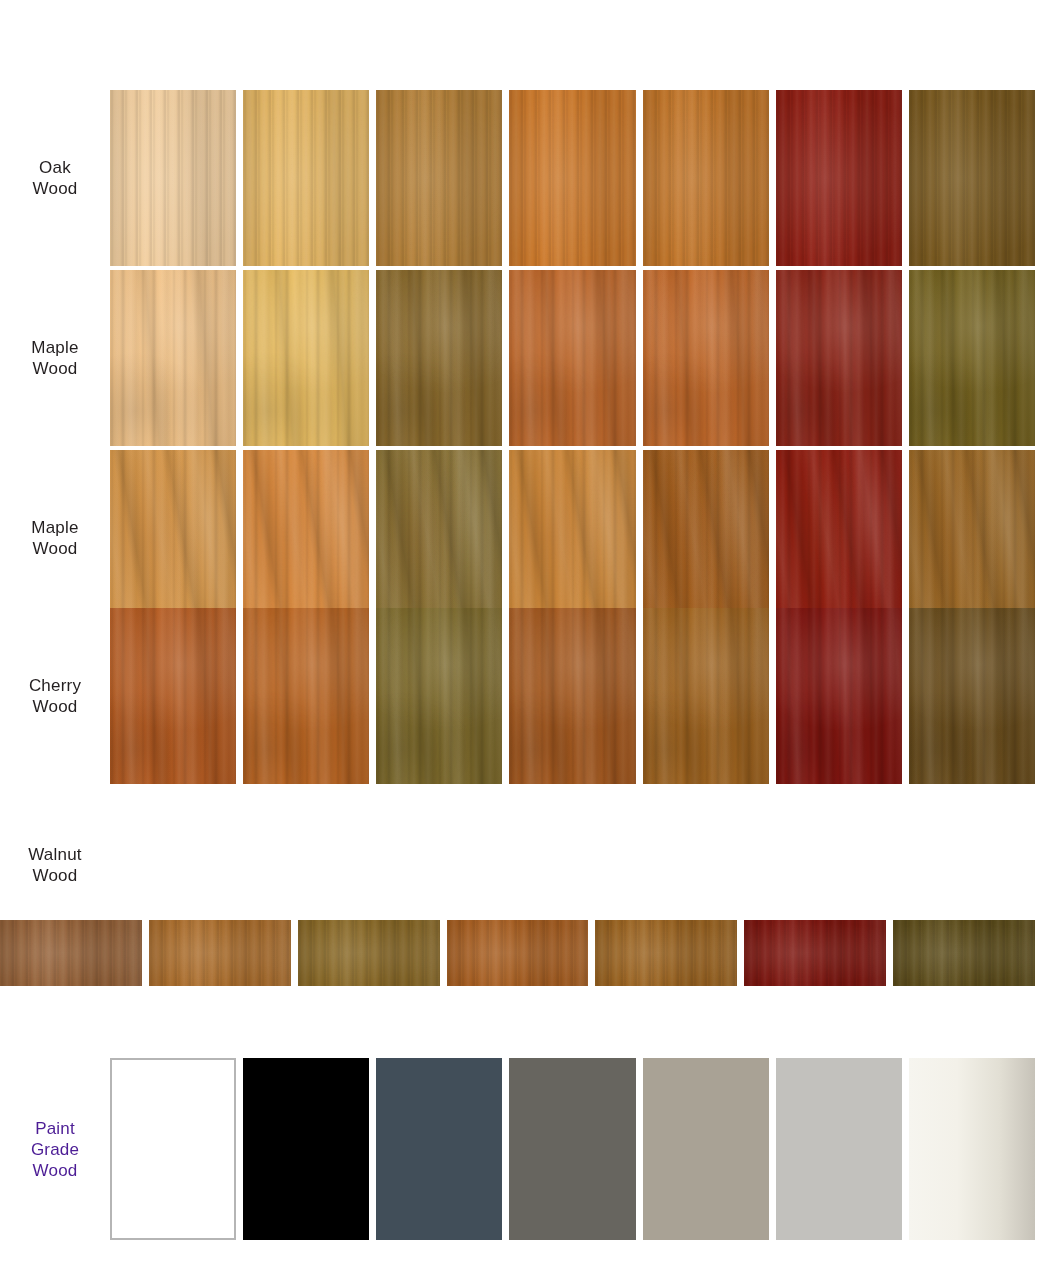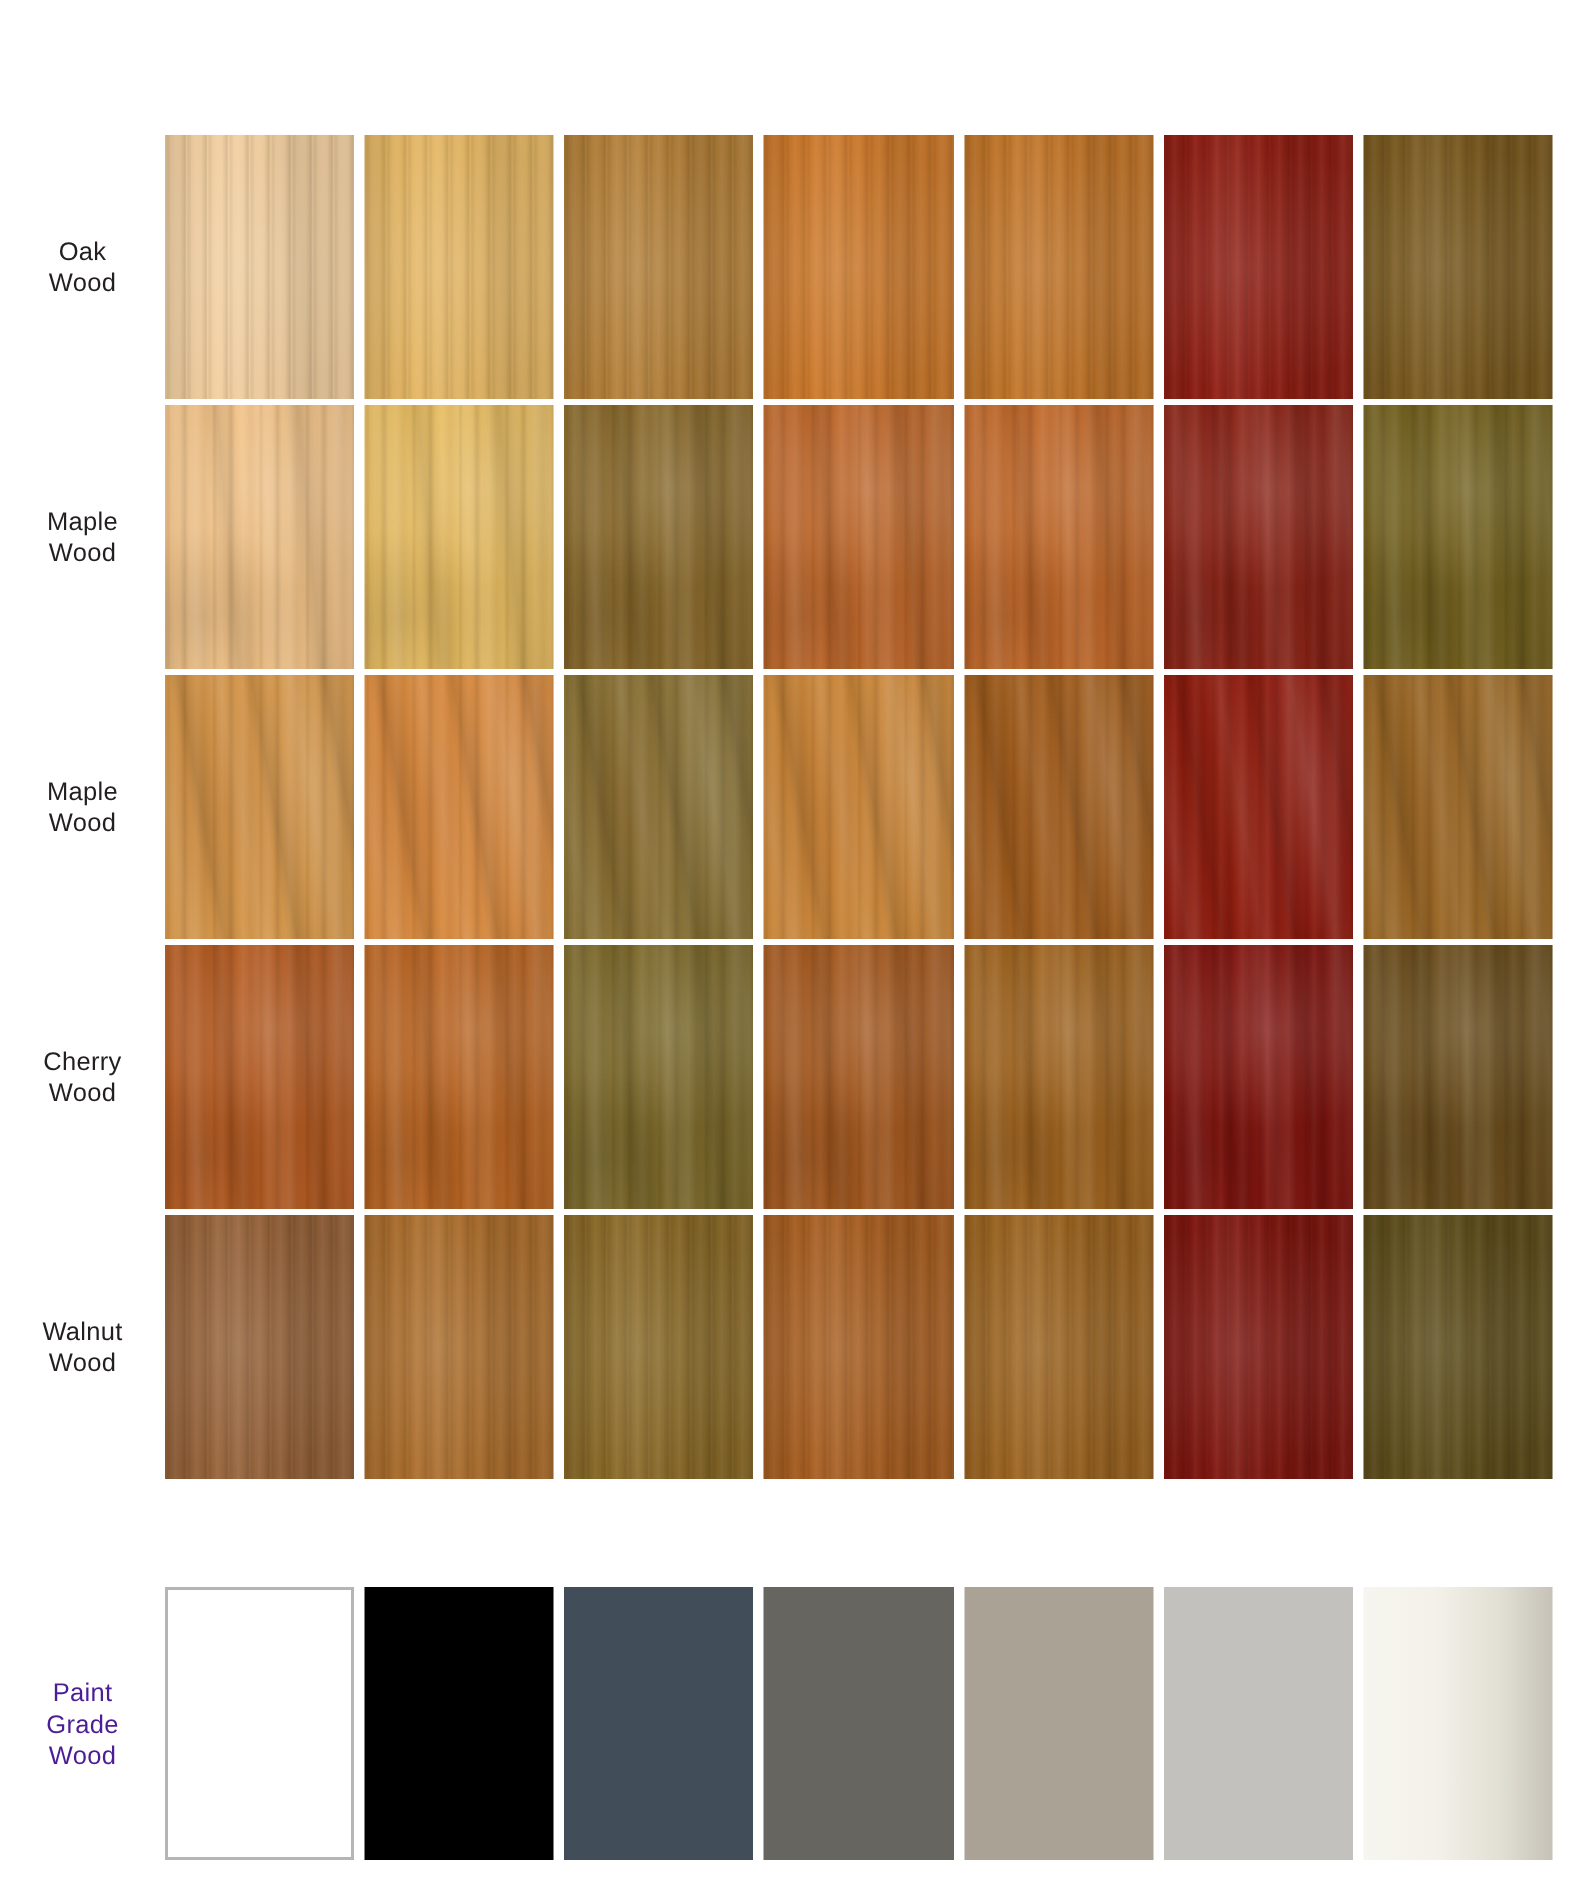--- a/index.html
+++ b/index.html
@@ -151,34 +151,34 @@
       <div class="swatches">
         <div class="sw wood grain-cathedral" title="maple2-light-honey" style="background: rgb(217, 154, 76);"></div>
         <div class="sw wood grain-cathedral" title="maple2-apricot" style="background: rgb(221, 142, 66);"></div>
         <div class="sw wood grain-cathedral" title="maple2-olive" style="background: rgb(138, 115, 54);"></div>
         <div class="sw wood grain-cathedral" title="maple2-caramel" style="background: rgb(207, 138, 59);"></div>
         <div class="sw wood grain-cathedral" title="maple2-chestnut" style="background: rgb(164, 96, 31);"></div>
         <div class="sw wood grain-cathedral" title="maple2-deep-red" style="background: rgb(145, 28, 16);"></div>
         <div class="sw wood grain-cathedral" title="maple2-bronze" style="background: rgb(156, 106, 39);"></div>
       </div>
     </div>
-    <div class="row" style="top: 630px; height: 176px;">
+    <div class="row" style="top: 608px; height: 176px;">
       <div class="row-label" style="color: rgb(35, 31, 32);">Cherry
 Wood</div>
       <div class="swatches">
         <div class="sw wood grain-figured" title="cherry-natural" style="background: rgb(182, 92, 34);"></div>
         <div class="sw wood grain-figured" title="cherry-warm-spice" style="background: rgb(187, 102, 35);"></div>
         <div class="sw wood grain-figured" title="cherry-olive-stain" style="background: rgb(125, 106, 43);"></div>
         <div class="sw wood grain-figured" title="cherry-rust" style="background: rgb(166, 90, 32);"></div>
         <div class="sw wood grain-figured" title="cherry-amber" style="background: rgb(160, 100, 31);"></div>
         <div class="sw wood grain-figured" title="cherry-bordeaux" style="background: rgb(130, 21, 15);"></div>
         <div class="sw wood grain-figured" title="cherry-espresso" style="background: rgb(107, 78, 29);"></div>
       </div>
     </div>
-    <div class="row" style="top: 810px; height: 176px;">
+    <div class="row" style="top: 810px; height: 176px; flex-direction: column;">
       <div class="row-label" style="color: rgb(35, 31, 32);">Walnut
 Wood</div>
       <div class="swatches">
         <div class="sw wood grain-straight" title="walnut-natural" style="background: rgb(150, 99, 58);"></div>
         <div class="sw wood grain-straight" title="walnut-medium" style="background: rgb(172, 111, 46);"></div>
         <div class="sw wood grain-straight" title="walnut-olive-brown" style="background: rgb(138, 106, 40);"></div>
         <div class="sw wood grain-straight" title="walnut-cinnamon" style="background: rgb(168, 95, 34);"></div>
         <div class="sw wood grain-straight" title="walnut-golden-brown" style="background: rgb(156, 101, 34);"></div>
         <div class="sw wood grain-straight" title="walnut-wine-red" style="background: rgb(126, 23, 16);"></div>
         <div class="sw wood grain-straight" title="walnut-dark-olive" style="background: rgb(94, 78, 28);"></div>

